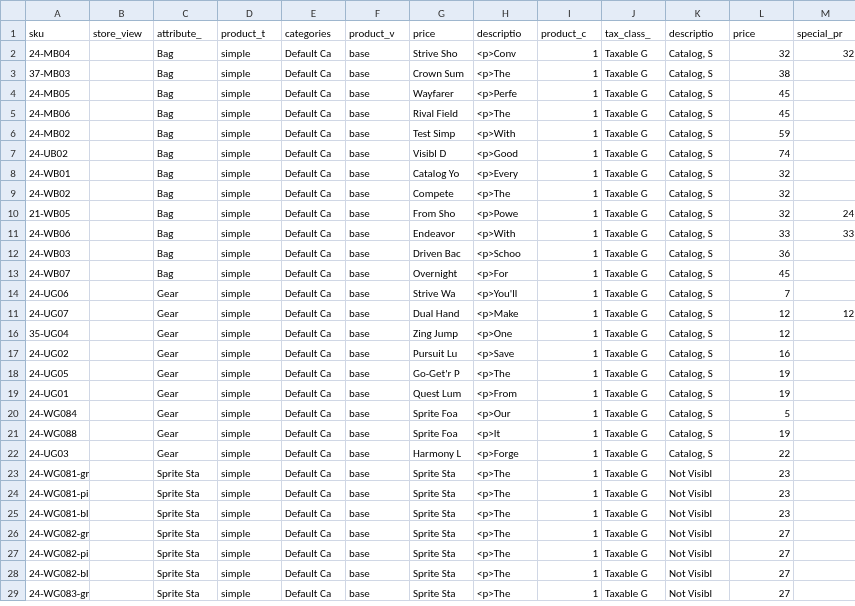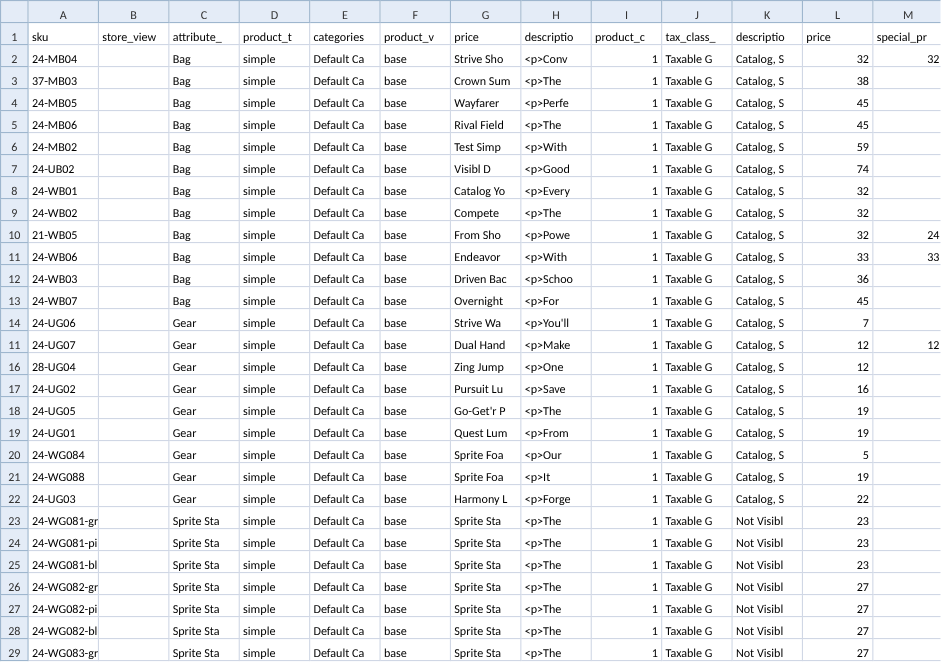--- a/index.html
+++ b/index.html
@@ -319,21 +319,21 @@
         <td class="col-G">Dual Hand</td>
         <td class="col-H">&lt;p&gt;Make</td>
         <td class="col-I num">1</td>
         <td class="col-J">Taxable G</td>
         <td class="col-K">Catalog, S</td>
         <td class="col-L num">12</td>
         <td class="col-M num">12</td>
       </tr>
       <tr>
         <td class="row-header">16</td>
-        <td class="col-A">28-UG04</td>
+        <td class="col-A">35-UG04</td>
         <td class="col-B"></td>
         <td class="col-C">Gear</td>
         <td class="col-D">simple</td>
         <td class="col-E">Default Ca</td>
         <td class="col-F">base</td>
         <td class="col-G">Zing Jump</td>
         <td class="col-H">&lt;p&gt;One</td>
         <td class="col-I num">1</td>
         <td class="col-J">Taxable G</td>
         <td class="col-K">Catalog, S</td>

